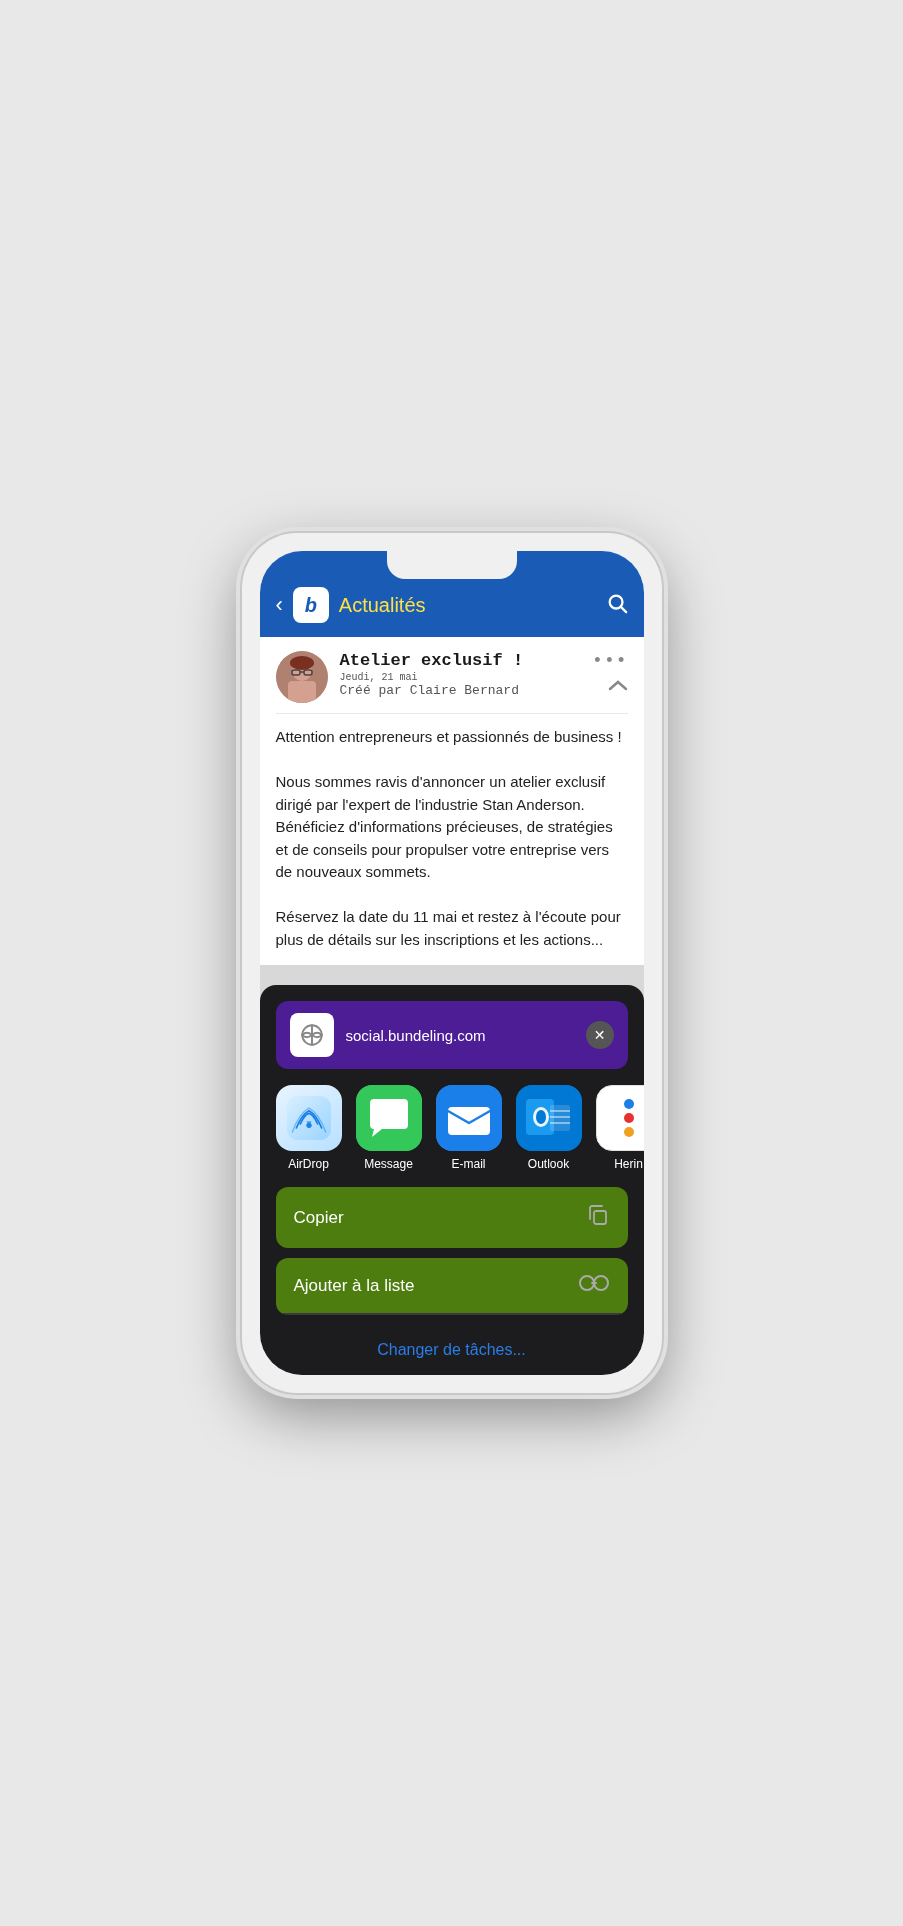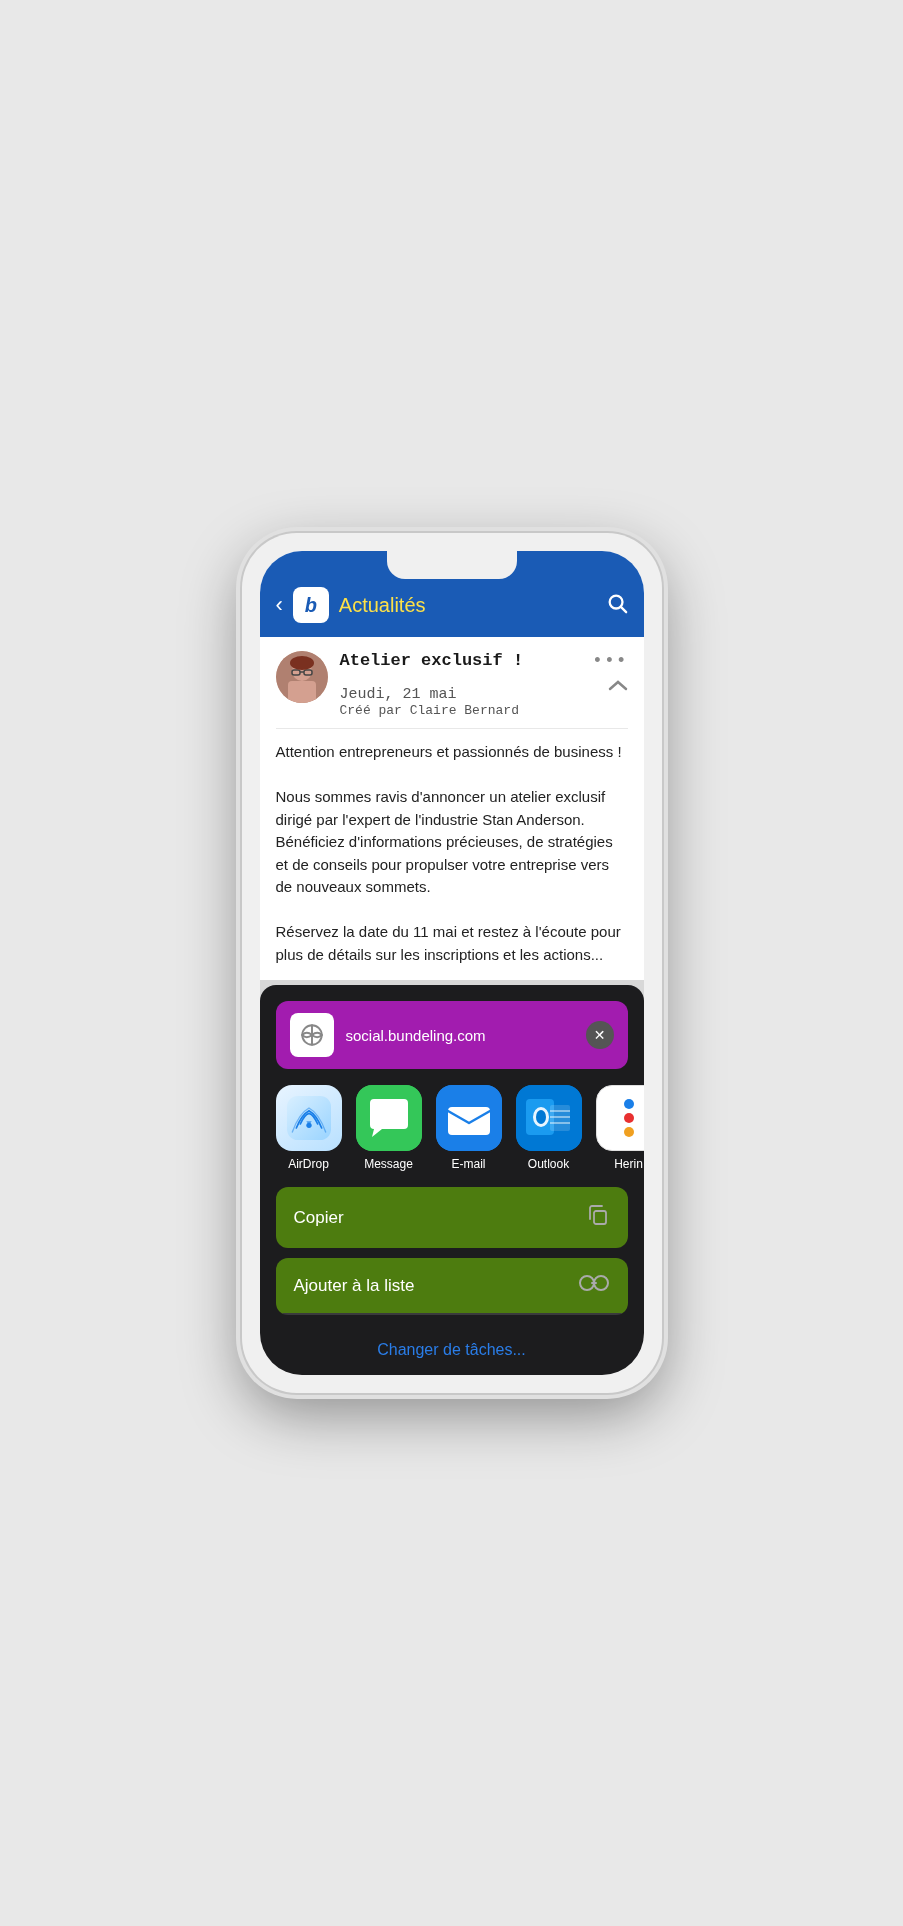--- a/index.html
+++ b/index.html
@@ -133,23 +133,23 @@
       flex: 1;
     }
 
     .post-title {
       font-size: 17px;
       font-weight: 700;
       color: #1a1a1a;
     }
 
     .post-date {
-      font-size: 15px;
+      font-size: 10px;
       color: #555;
-      margin-top: 16px;
+      margin-top: 2px;
     }
 
     .post-author {
       font-size: 13px;
       color: #555;
     }
 
     .post-actions {
       display: flex;
       flex-direction: column;
@@ -190,21 +190,21 @@
       z-index: 60;
       padding: 16px 0 0 0;
     }
 
     
     .url-bar {
       display: flex;
       align-items: center;
       gap: 12px;
       margin: 0 16px 16px;
-      background: #a21caf;
+      background: #4c1d95;
       border-radius: 12px;
       padding: 12px 14px;
     }
 
     .url-icon-box {
       width: 44px;
       height: 44px;
       background: #fff;
       border-radius: 8px;
       display: flex;

